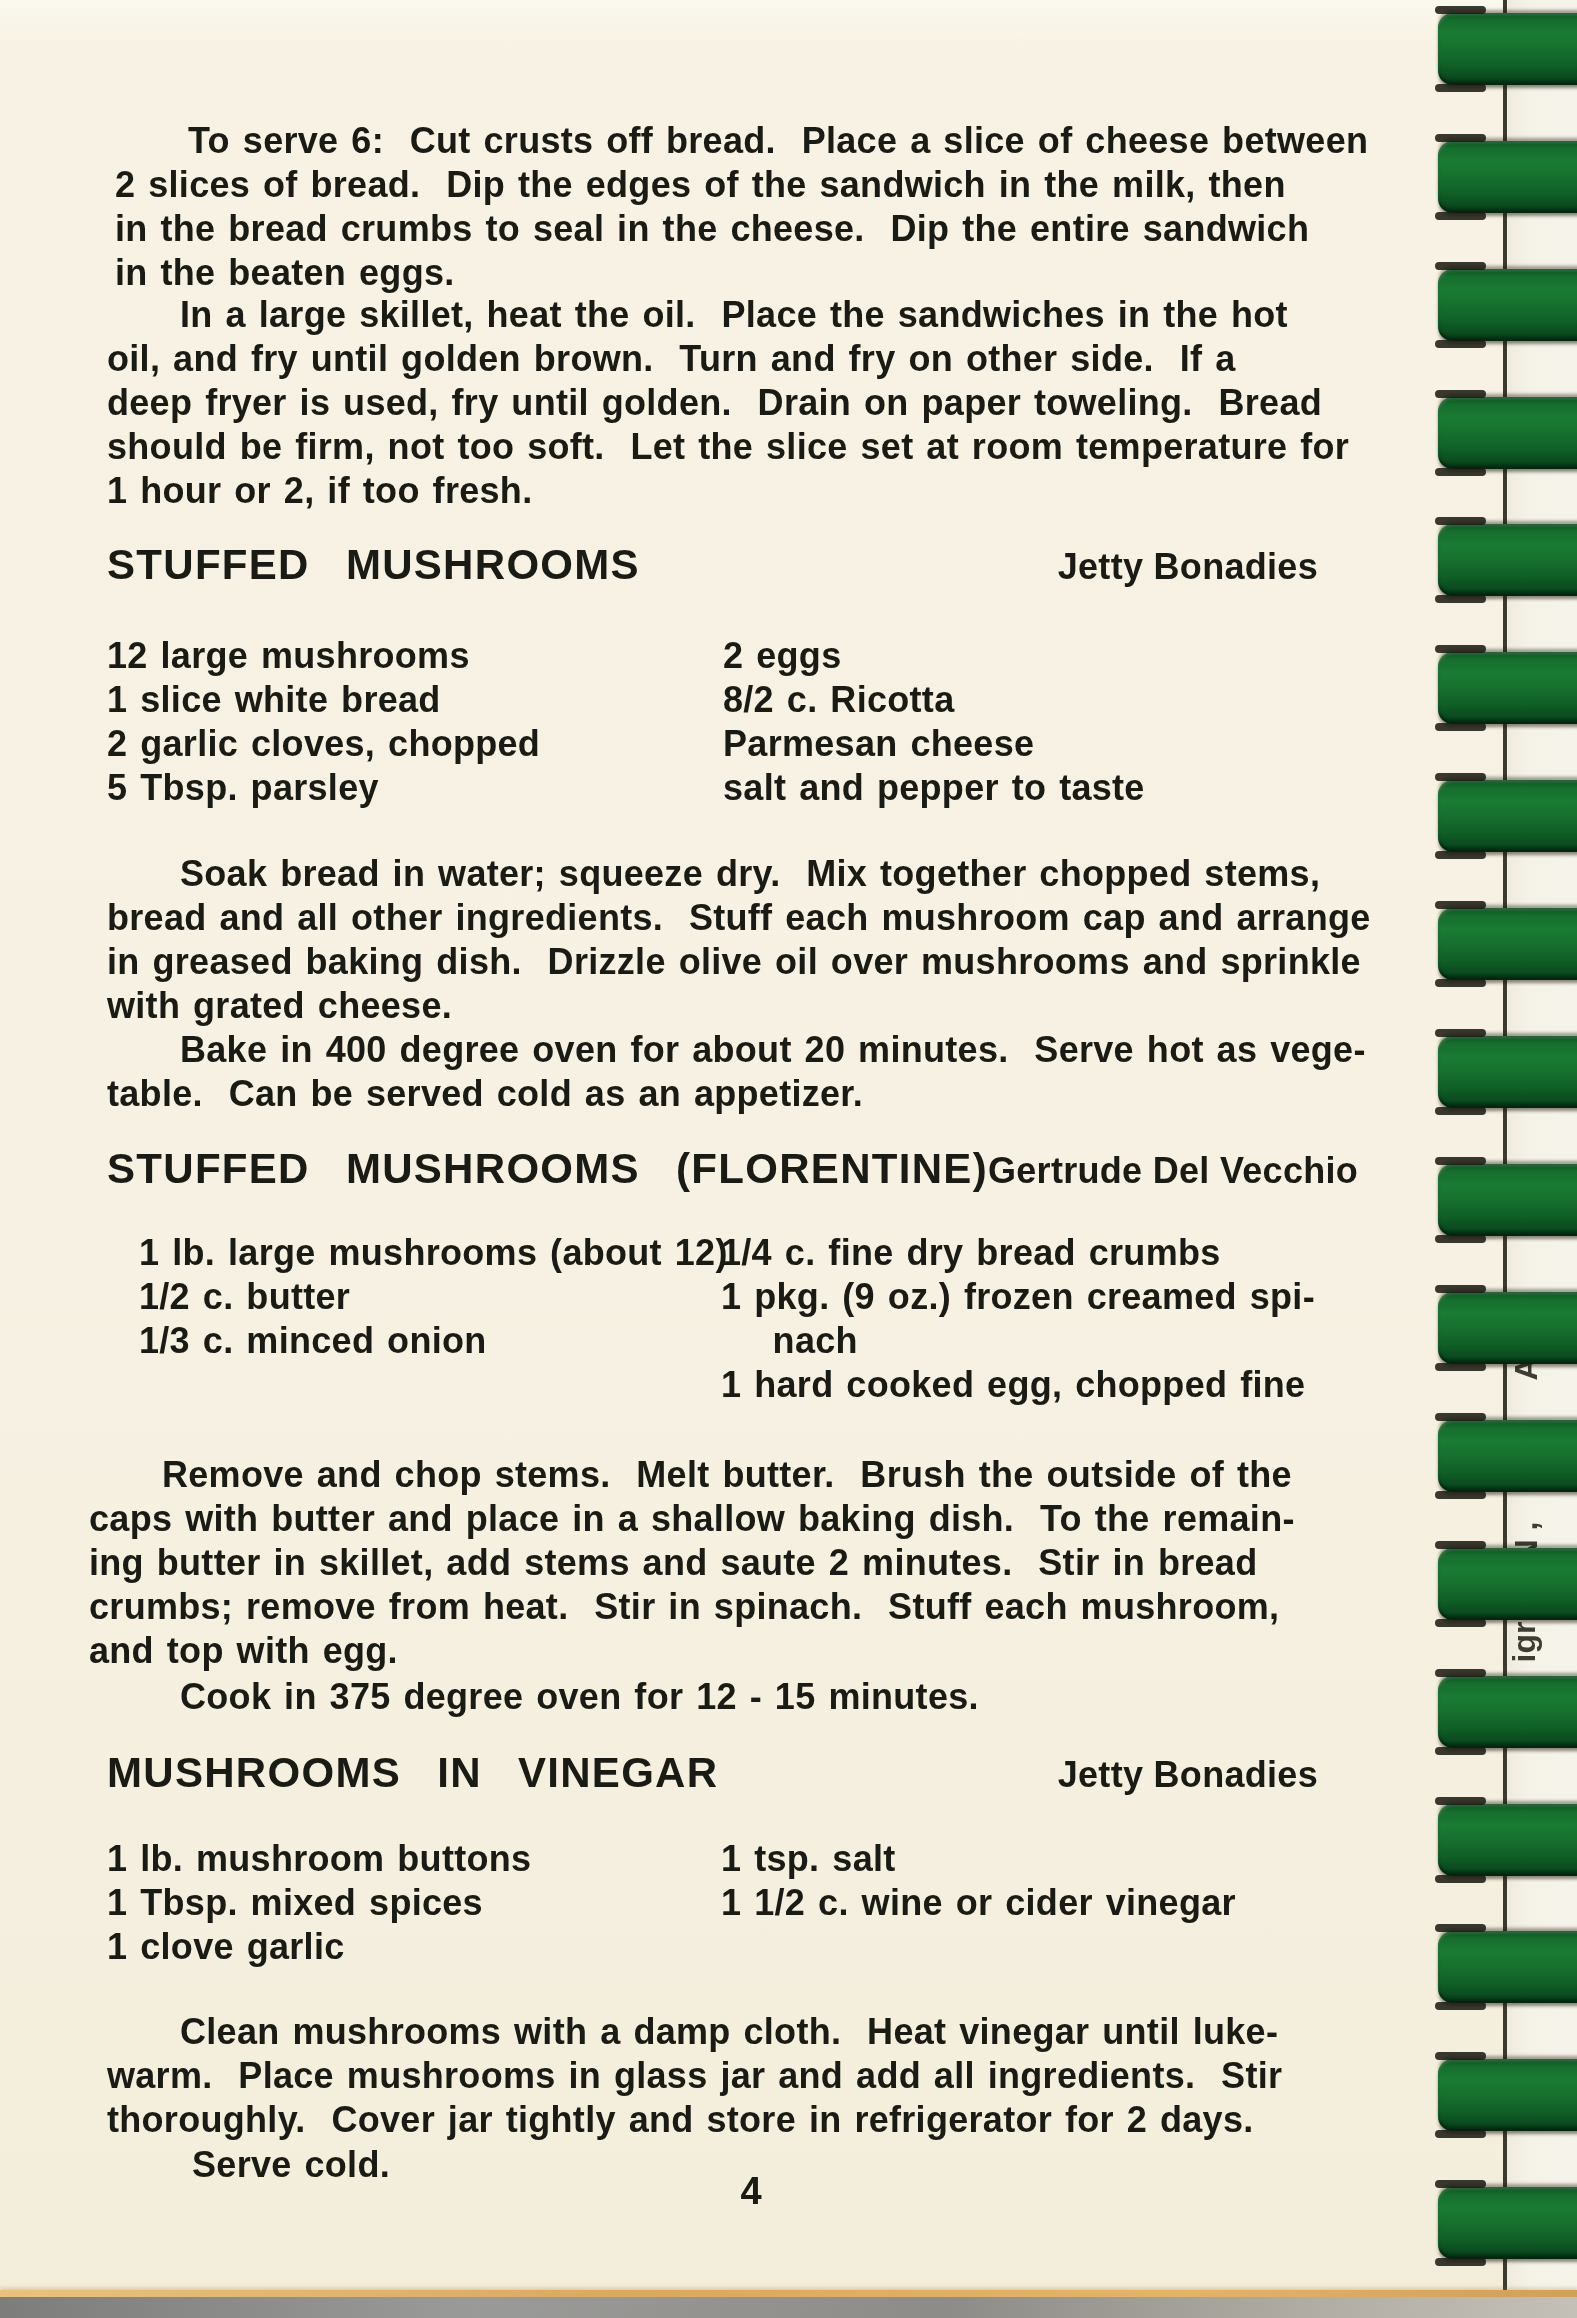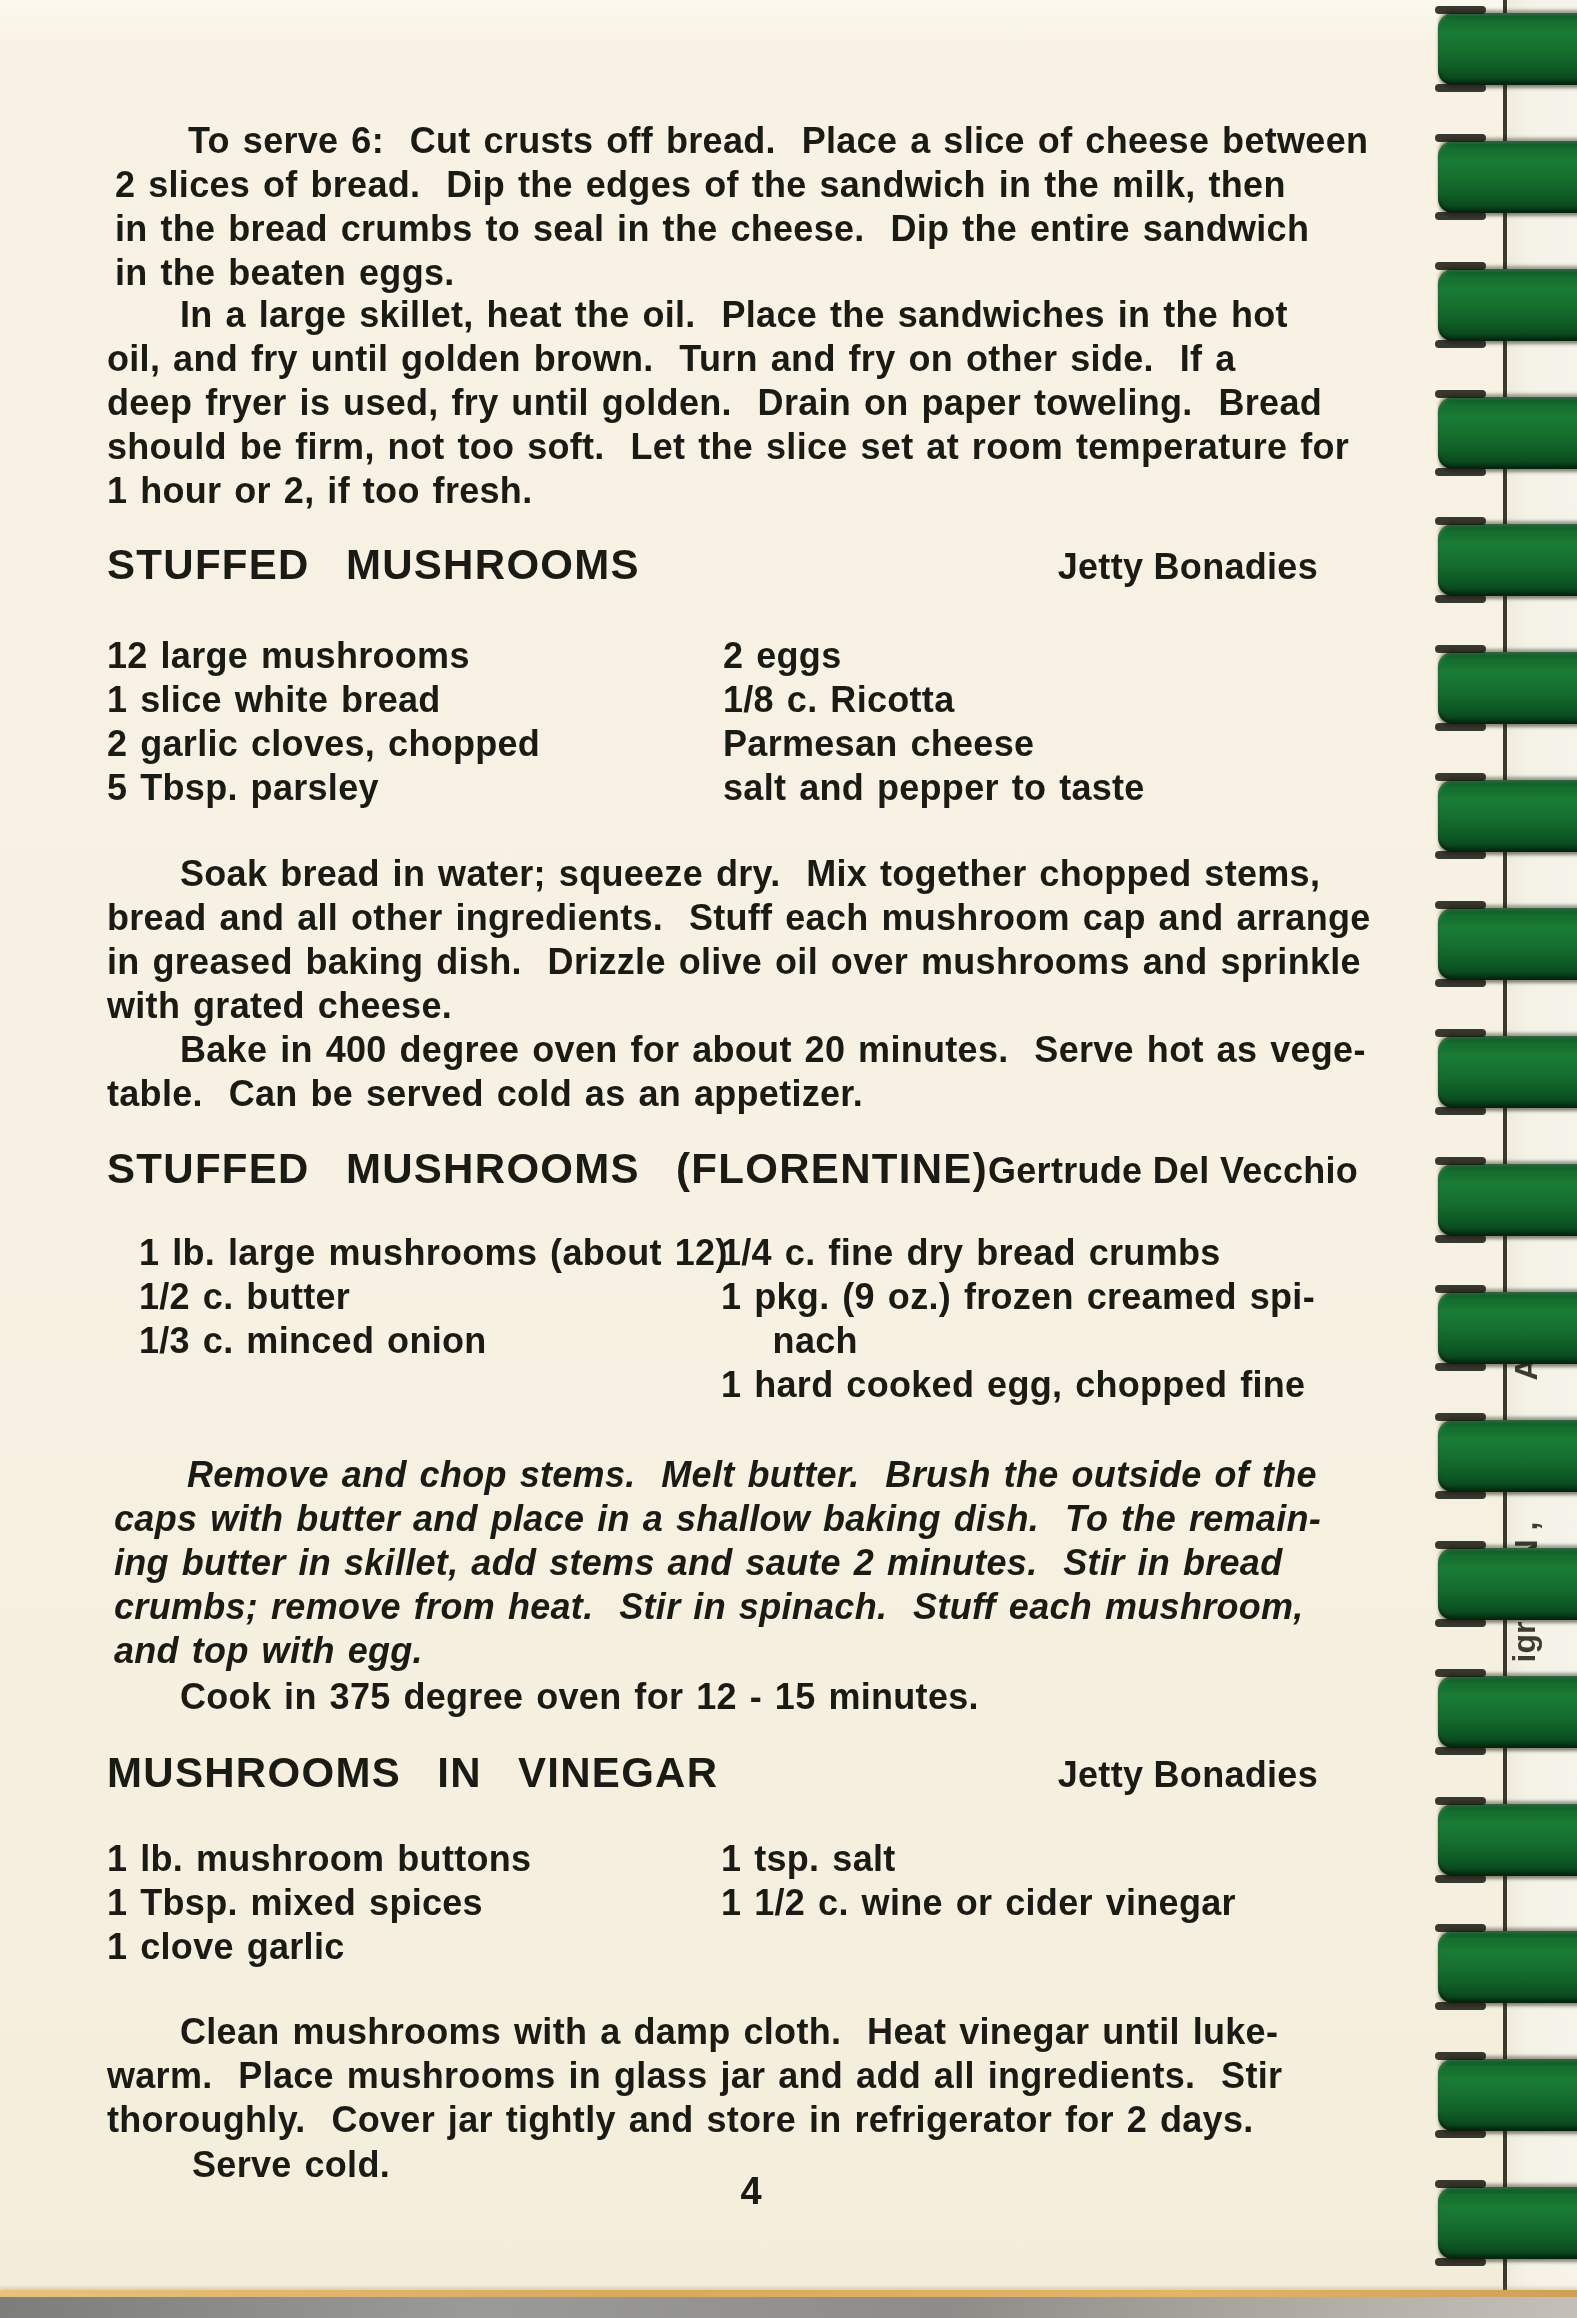--- a/index.html
+++ b/index.html
@@ -102,42 +102,42 @@
 
   <div class="heading-row" style="top:541px;">
     <span class="title">STUFFED  MUSHROOMS</span>
     <span class="byline">Jetty Bonadies</span>
   </div>
   <div class="txt" style="left:107px; top:634px;">12 large mushrooms
 1 slice white bread
 2 garlic cloves, chopped
 5 Tbsp. parsley</div>
   <div class="txt" style="left:723px; top:634px;">2 eggs
-1/8 c. Ricotta
+8/2 c. Ricotta
 Parmesan cheese
 salt and pepper to taste</div>
   <div class="txt para" style="left:107px; top:852px;">Soak bread in water; squeeze dry.  Mix together chopped stems,
 bread and all other ingredients.  Stuff each mushroom cap and arrange
 in greased baking dish.  Drizzle olive oil over mushrooms and sprinkle
 with grated cheese.</div>
   <div class="txt para" style="left:107px; top:1028px;">Bake in 400 degree oven for about 20 minutes.  Serve hot as vege-
 table.  Can be served cold as an appetizer.</div>
 
   <div class="heading-row" style="top:1145px;">
     <span class="title">STUFFED  MUSHROOMS  (FLORENTINE)</span>
     <span class="byline">Gertrude Del Vecchio</span>
   </div>
   <div class="txt" style="left:107px; top:1231px;margin-left:32px;">1 lb. large mushrooms (about 12)
 1/2 c. butter
 1/3 c. minced onion</div>
   <div class="txt" style="left:721px; top:1231px;">1/4 c. fine dry bread crumbs
 1 pkg. (9 oz.) frozen creamed spi-
     nach
 1 hard cooked egg, chopped fine</div>
-  <div class="txt para" style="left:114px; top:1453px;font-style:italic;">Remove and chop stems.  Melt butter.  Brush the outside of the
+  <div class="txt para" style="left:89px; top:1453px;">Remove and chop stems.  Melt butter.  Brush the outside of the
 caps with butter and place in a shallow baking dish.  To the remain-
 ing butter in skillet, add stems and saute 2 minutes.  Stir in bread
 crumbs; remove from heat.  Stir in spinach.  Stuff each mushroom,
 and top with egg.</div>
   <div class="txt para" style="left:107px; top:1675px;">Cook in 375 degree oven for 12 - 15 minutes.</div>
 
   <div class="heading-row" style="top:1749px;">
     <span class="title">MUSHROOMS  IN  VINEGAR</span>
     <span class="byline">Jetty Bonadies</span>
   </div>

